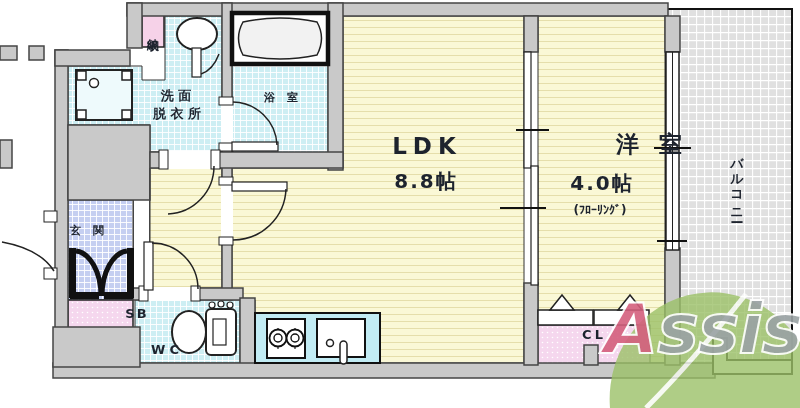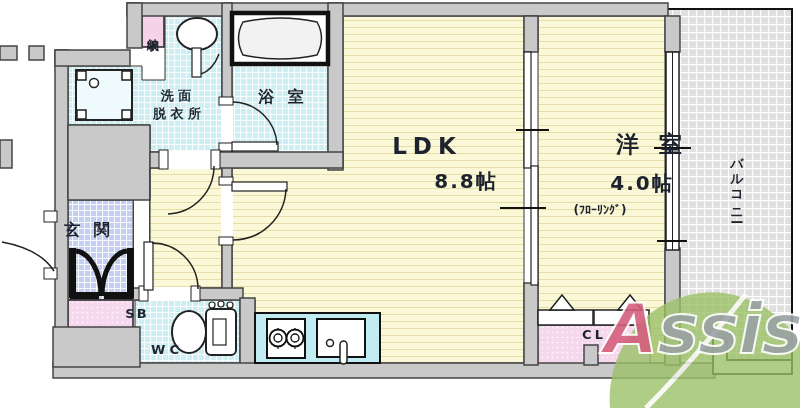--- a/index.html
+++ b/index.html
@@ -9,22 +9,22 @@
   }
   .stage svg{position:absolute;left:0;top:0;}
   .lbl{
     position:absolute;transform:translate(-50%,-50%);
     color:#1d232e;font-weight:700;white-space:nowrap;line-height:1;
     pointer-events:none;
   }
   .vert{
     writing-mode:vertical-rl;text-orientation:upright;
   }
-  .s12{font-size:12px;} .s13{font-size:13px;} .s14{font-size:16px;}
-  .s20{font-size:20px;margin-left:40px;} .s21{font-size:23px;}
+  .s12{font-size:12px;} .s13{font-size:13px;} .s14{font-size:11px;}
+  .s20{font-size:20px;} .s21{font-size:23px;}
   .ls2{letter-spacing:2px;} .ls3{letter-spacing:3px;}
   .ls4{letter-spacing:4px;} .ls6{letter-spacing:6px;}
   .logo-text{
     position:absolute;left:604px;top:294px;
     font-size:70px;font-style:italic;font-weight:700;line-height:1;
     -webkit-text-stroke:2px #ffffff;letter-spacing:-1px;opacity:.9;
     pointer-events:none;
   }
   .logo-a{color:#d4607e;}
   .logo-ss{color:#9aa2a4;}

